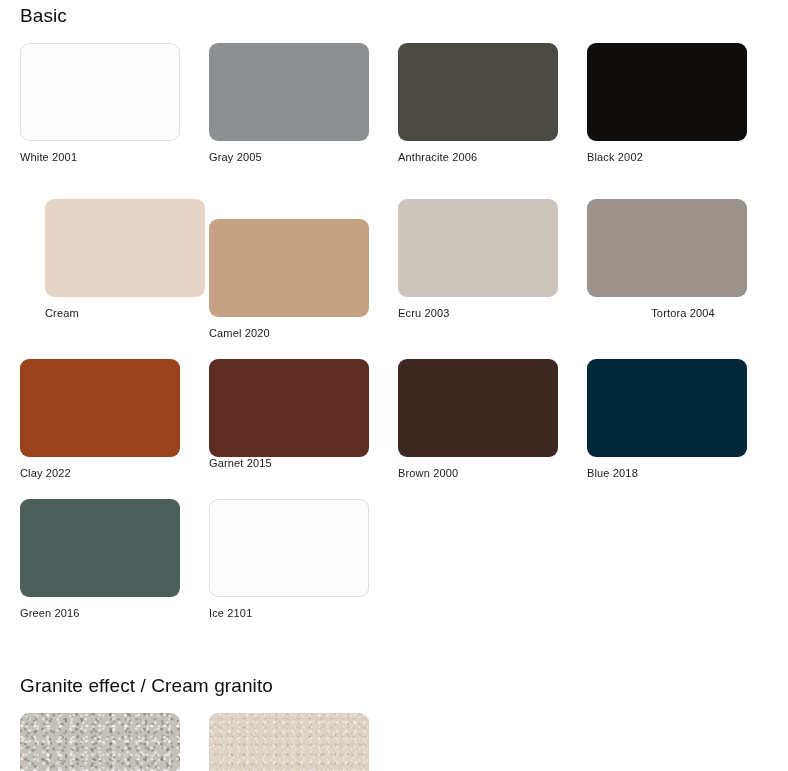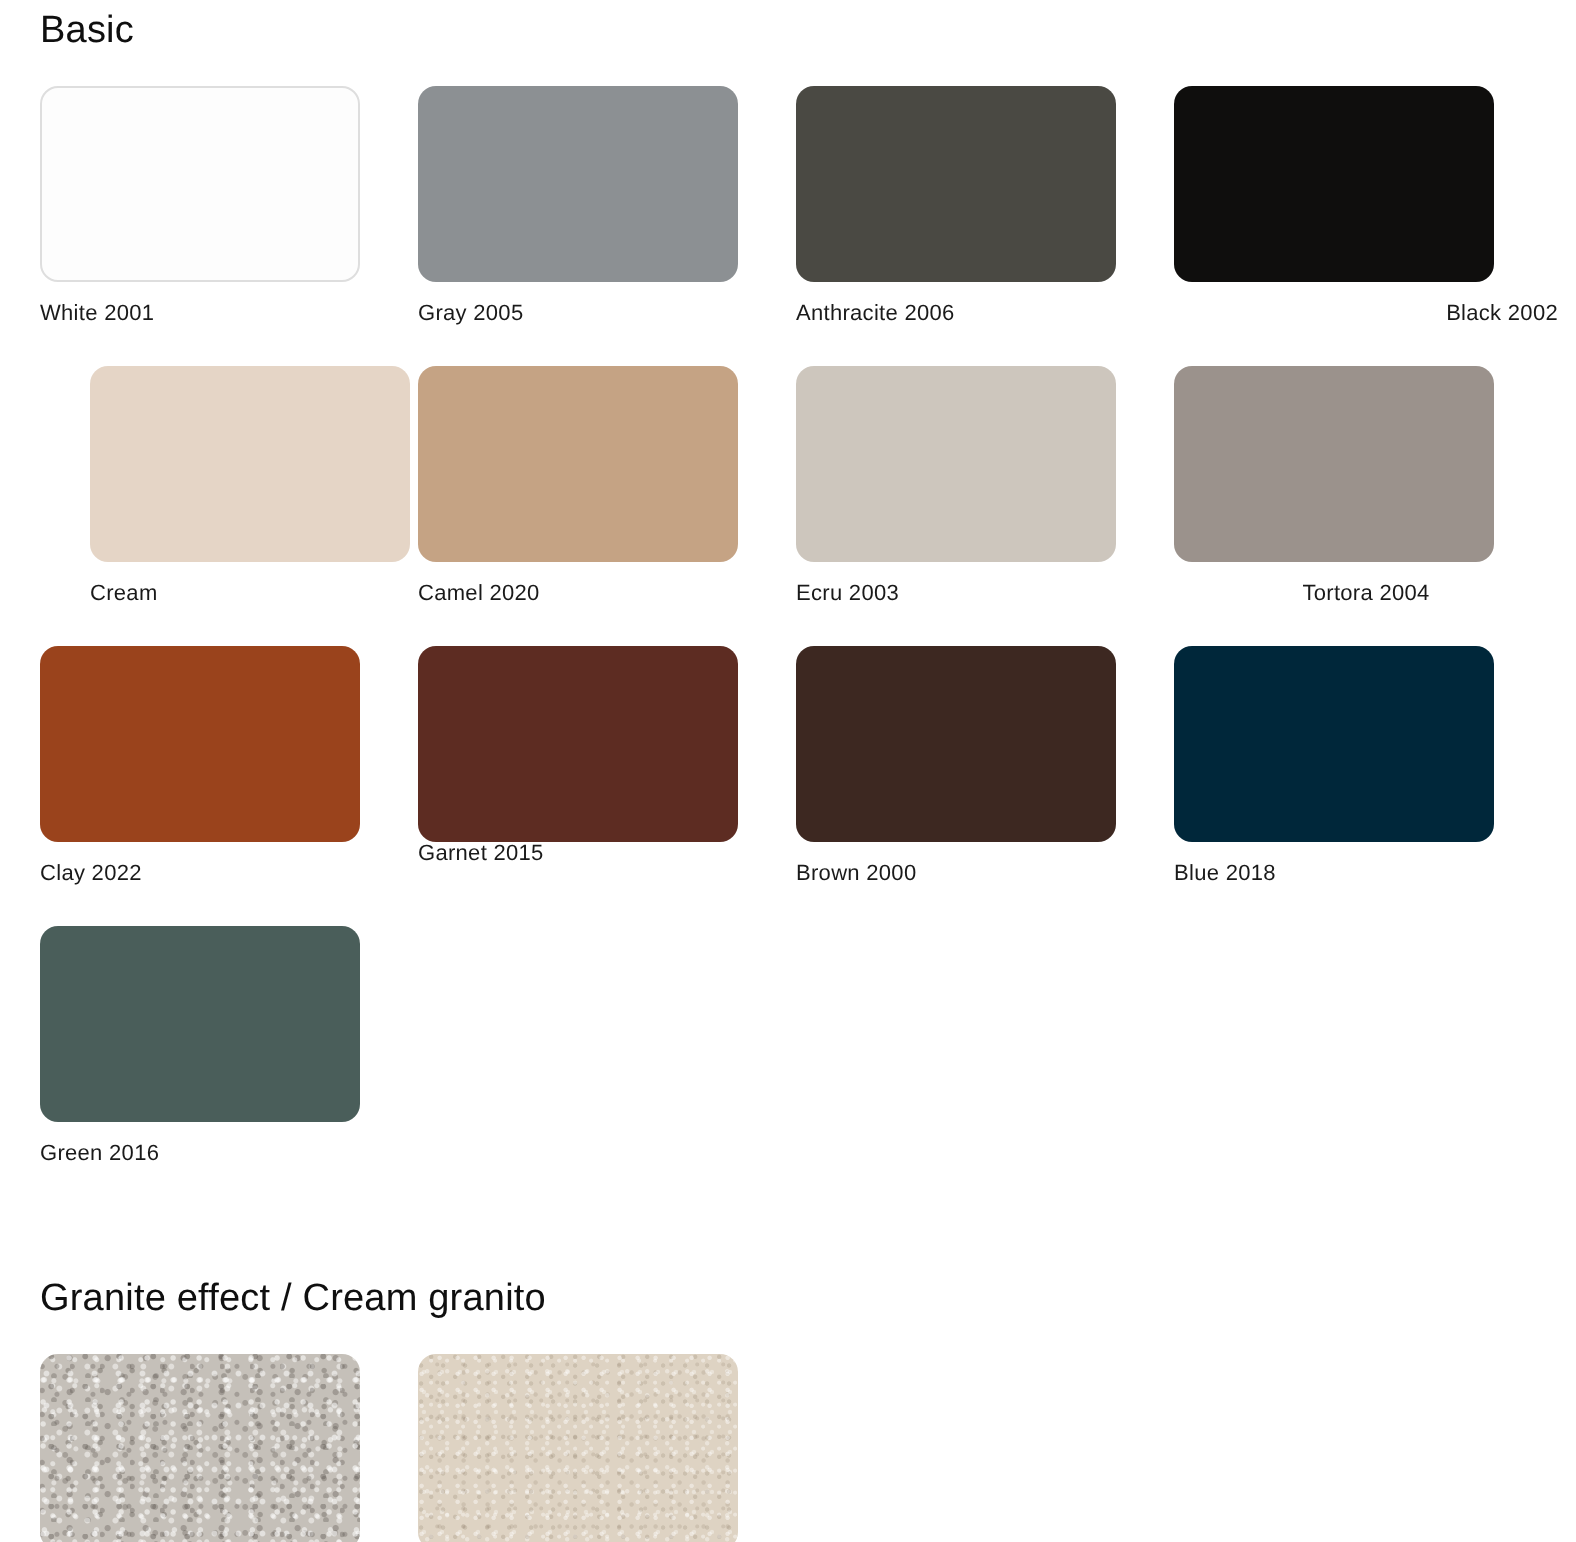--- a/index.html
+++ b/index.html
@@ -111,29 +111,29 @@
         <div class="swatch-label" style="margin-top: 10px;">White 2001</div>
       </div>
       <div class="swatch-cell" style="margin-bottom: 20px;">
         <div class="swatch-chip" style="background: rgb(140, 144, 147);"></div>
         <div class="swatch-label" style="margin-top: 10px;">Gray 2005</div>
       </div>
       <div class="swatch-cell" style="margin-bottom: 20px;">
         <div class="swatch-chip" style="background: rgb(74, 73, 67);"></div>
         <div class="swatch-label" style="margin-top: 10px;">Anthracite 2006</div>
       </div>
-      <div class="swatch-cell" style="margin-bottom: 20px; text-align: right;">
+      <div class="swatch-cell" style="margin-bottom: 36px;">
         <div class="swatch-chip" style="background: rgb(15, 14, 13);"></div>
         <div class="swatch-label" style="margin-top: 10px;">Black 2002</div>
       </div>
       <div class="swatch-cell" style="margin-bottom: 20px; padding-left: 25px;">
         <div class="swatch-chip" style="background: rgb(229, 213, 198);"></div>
         <div class="swatch-label" style="margin-top: 10px;">Cream</div>
       </div>
-      <div class="swatch-cell" style="margin-bottom: 20px;">
+      <div class="swatch-cell" style="margin-bottom: 20px; margin-top: 20px;">
         <div class="swatch-chip" style="background: rgb(197, 163, 132);"></div>
         <div class="swatch-label" style="margin-top: 10px;">Camel 2020</div>
       </div>
       <div class="swatch-cell" style="margin-bottom: 20px;">
         <div class="swatch-chip" style="background: rgb(205, 198, 189);"></div>
         <div class="swatch-label" style="margin-top: 10px;">Ecru 2003</div>
       </div>
       <div class="swatch-cell" style="margin-bottom: 20px;">
         <div class="swatch-chip" style="background: rgb(155, 146, 140);"></div>
         <div class="swatch-label" style="margin-top: 10px; text-align: center;">Tortora 2004</div>
@@ -151,20 +151,24 @@
         <div class="swatch-label" style="margin-top: 10px;">Brown 2000</div>
       </div>
       <div class="swatch-cell" style="margin-bottom: 20px;">
         <div class="swatch-chip" style="background: rgb(0, 39, 58);"></div>
         <div class="swatch-label" style="margin-top: 10px;">Blue 2018</div>
       </div>
       <div class="swatch-cell" style="margin-bottom: 20px;">
         <div class="swatch-chip" style="background: rgb(74, 94, 90);"></div>
         <div class="swatch-label" style="margin-top: 10px;">Green 2016</div>
       </div>
+      <div class="swatch-cell" style="margin-bottom: 20px;">
+        <div class="swatch-chip bordered" style="background: rgb(253, 253, 253);"></div>
+        <div class="swatch-label" style="margin-top: 10px;">Ice 2101</div>
+      </div>
     </div>
 
   <h2 class="section-title" id="section-granite-title" style="margin-top: 37px;">Granite effect / Cream granito</h2>
 
   <div class="swatch-grid" id="grid-granite" style="margin-top: 18px;">
       <div class="swatch-cell" style="margin-bottom: 20px;">
         <div class="swatch-chip tex-coarse" style="background: rgb(197, 192, 185);"></div>
       </div>
       <div class="swatch-cell" style="margin-bottom: 20px;">
         <div class="swatch-chip tex-fine" style="background: rgb(222, 211, 195);"></div>

